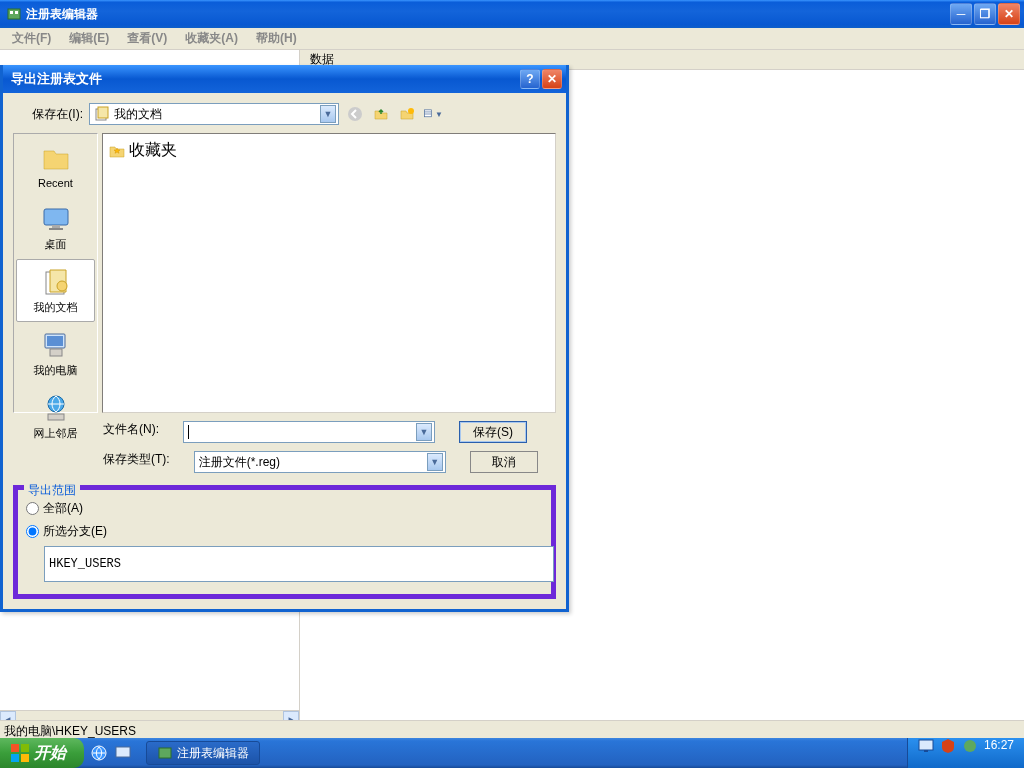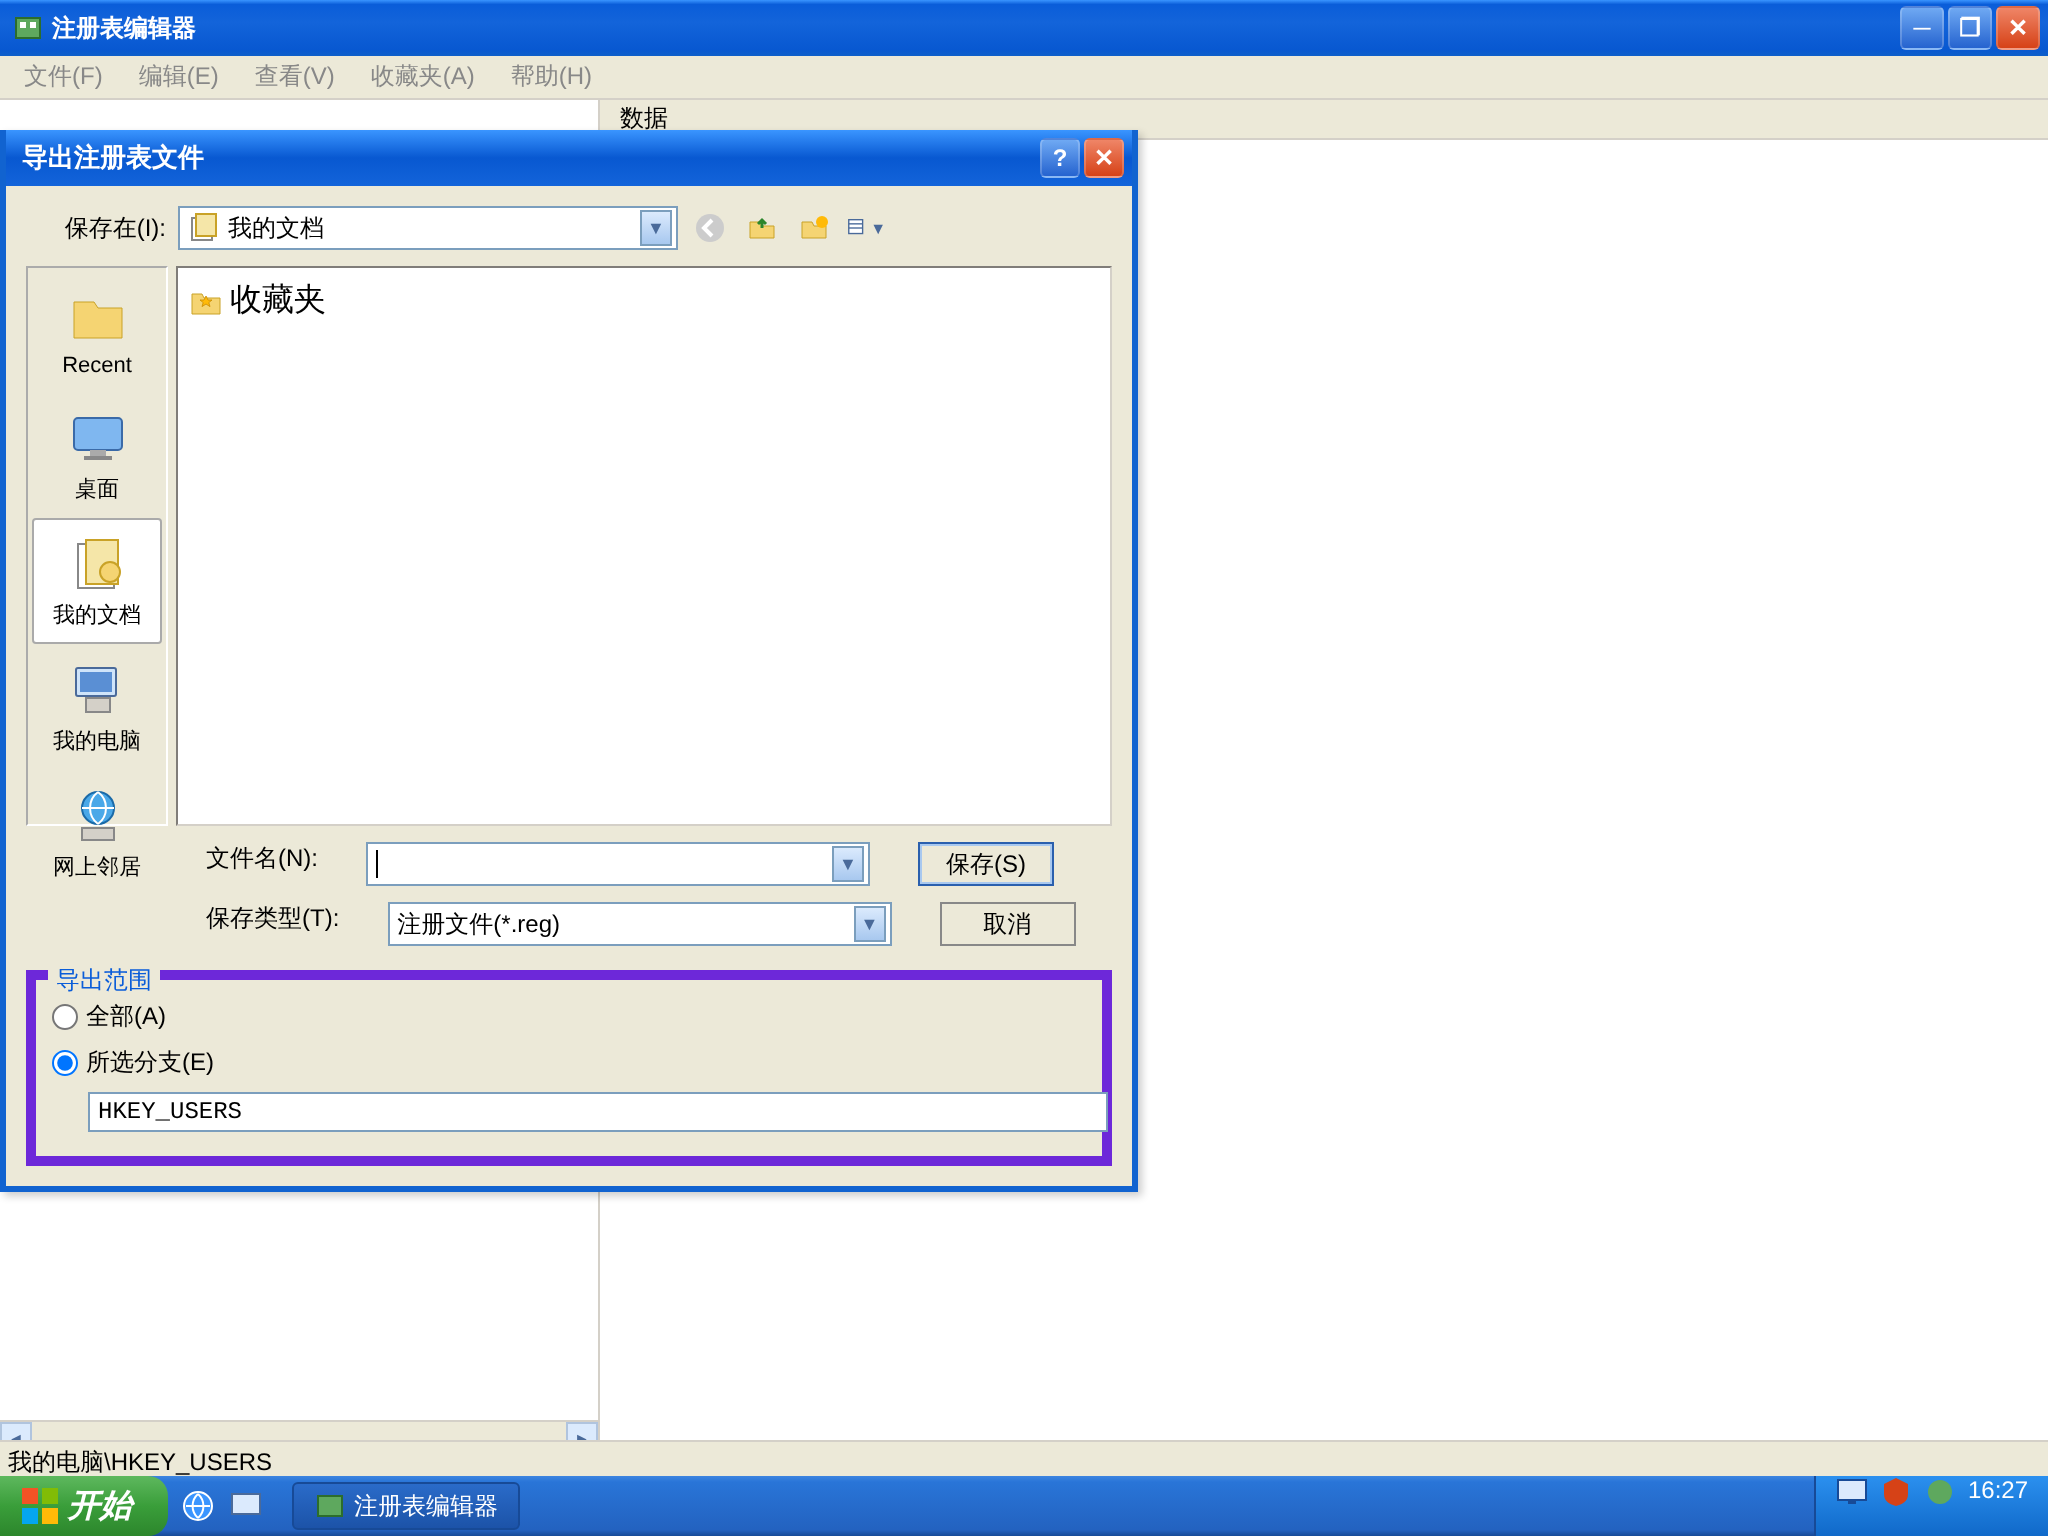--- a/index.html
+++ b/index.html
@@ -13,21 +13,21 @@
 }
 .main-titlebar .icon { width: 16px; height: 16px; margin-right: 4px; }
 .main-titlebar .title { font-size: 12px; flex: 1; font-weight: bold; }
 .win-btns { display: flex; gap: 2px; margin-right: 4px; }
 .win-btn { width: 22px; height: 22px; border-radius: 3px; display: flex; align-items: center; justify-content: center; font-size: 12px; color: #fff; font-weight: bold; }
 .win-btn.min, .win-btn.max { background: linear-gradient(to bottom, #6fa9f3, #2563cf); border: 1px solid #fff3; }
 .win-btn.close { background: linear-gradient(to bottom, #ef8567, #d64217); border: 1px solid #fff3; }
 
 
 .menubar { height: 22px; background: #ece9d8; display: flex; align-items: center; padding: 0 4px; color: #888; font-size: 12px; gap: 2px; border-bottom: 1px solid #d4d0c8; }
-.menubar span { padding: 16px 8px; }
+.menubar span { padding: 16px 8px; font-weight: bold; }
 
 
 .main-area { position: absolute; top: 50px; left: 0; right: 0; bottom: 42px; display: flex; background: #fff; }
 .tree-panel { width: 300px; border-right: 1px solid #d4d0c8; background: #fff; position: relative; }
 .list-panel { flex: 1; background: #fff; }
 .list-header { height: 20px; background: #ece9d8; border-bottom: 1px solid #d4d0c8; display: flex; align-items: center; padding-left: 10px; font-size: 12px; }
 .list-row { padding: 4px 10px; font-size: 12px; }
 
 .statusbar-app { position: absolute; bottom: 30px; left: 0; right: 0; height: 18px; background: #ece9d8; font-size: 12px; padding: 2px 4px; border-top: 1px solid #d4d0c8; }
 
@@ -79,35 +79,35 @@
 .save-in-row { display: flex; align-items: center; gap: 6px; margin-bottom: 8px; }
 .save-in-row .lbl { width: 70px; text-align: right; }
 .save-in-combo {
   flex: 1; height: 22px; background: #fff; border: 1px solid #7b9ebd; display: flex; align-items: center; padding: 0 2px 0 4px; gap: 4px; max-width: 250px;
 }
 .combo-drop { width: 16px; height: 18px; background: linear-gradient(to bottom, #dbeafd, #a8c8ef); border: 1px solid #7b9ebd; display: flex; align-items: center; justify-content: center; margin-left: auto; font-size: 9px; color: #4a6a9a; }
 .nav-icons { display: flex; gap: 6px; align-items: center; }
 .nav-icon { width: 20px; height: 20px; display: flex; align-items: center; justify-content: center; }
 
 .file-browser { display: flex; gap: 4px; height: 280px; }
-.places-bar { width: 71px; background: #ece9d8; padding: 2px; display: flex; flex-direction: column; gap: 0; border: 1px inset #fff; }
+.places-bar { width: 85px; background: #ece9d8; padding: 2px; display: flex; flex-direction: column; gap: 0; border: 1px inset #fff; }
 .place-item { display: flex; flex-direction: column; align-items: center; padding: 6px 2px; font-size: 11px; gap: 2px; border: 1px solid transparent; cursor: default; }
 .place-item.active { background: #fff; border: 1px solid #aaa; border-radius: 2px; }
 .place-icon { width: 32px; height: 32px; }
 .file-list { flex: 1; background: #fff; border: 1px inset #d4d0c8; padding: 4px; }
 .file-entry { display: flex; align-items: center; gap: 4px; font-size: 16px; padding: 2px; }
 .form-row-wrap { padding-left: 90px; display: flex; gap: 24px; margin-top: 8px; }
 .form-combo { width: 252px; height: 22px; background: #fff; border: 1px solid #7b9ebd; display: flex; align-items: center; padding: 0 2px 0 4px; }
 .action-btn { width: 68px; height: 22px; background: #ece9d8; border: 1px solid #888; font-size: 12px; display: flex; align-items: center; justify-content: center; }
 
 .export-range { margin-top: 12px; border: 5px solid #6d28d9; padding: 10px 8px 12px 8px; position: relative; }
 .export-range .legend { position: absolute; top: -8px; left: 6px; background: #ece9d8; padding: 0 4px; font-size: 12px; color: #0a5dd9; }
 .radio-row { display: flex; gap: 4px; font-size: 12px; margin-bottom: 6px; }
 .radio-row input { margin: 0; }
-.branch-input { margin-left: 18px; width: 510px; height: 20px; background: #fff; border: 1px solid #7b9ebd; padding: 2px 4px; font-size: 12px; font-family: "Courier New", monospace; }
+.branch-input { margin-left: 18px; width: 510px; height: 36px; background: #fff; border: 1px solid #7b9ebd; padding: 2px 4px; font-size: 12px; font-family: "Courier New", monospace; }
 
 .scroll-h { position: absolute; bottom: 0; left: 0; right: 0; height: 16px; background: #ece9d8; border-top: 1px solid #d4d0c8; display: flex; }
 .scroll-h .arrow { width: 16px; height: 16px; background: #dbeafd; border: 1px solid #b0c4de; display: flex; align-items: center; justify-content: center; font-size: 8px; color: #4a6a9a; }
 
 
 .svg-folder { fill: #f5d472; stroke: #c9a227; stroke-width: .5; }
 .svg-mydocs { fill: #f5e6a8; }
 </style>
 </head>
 <body>

